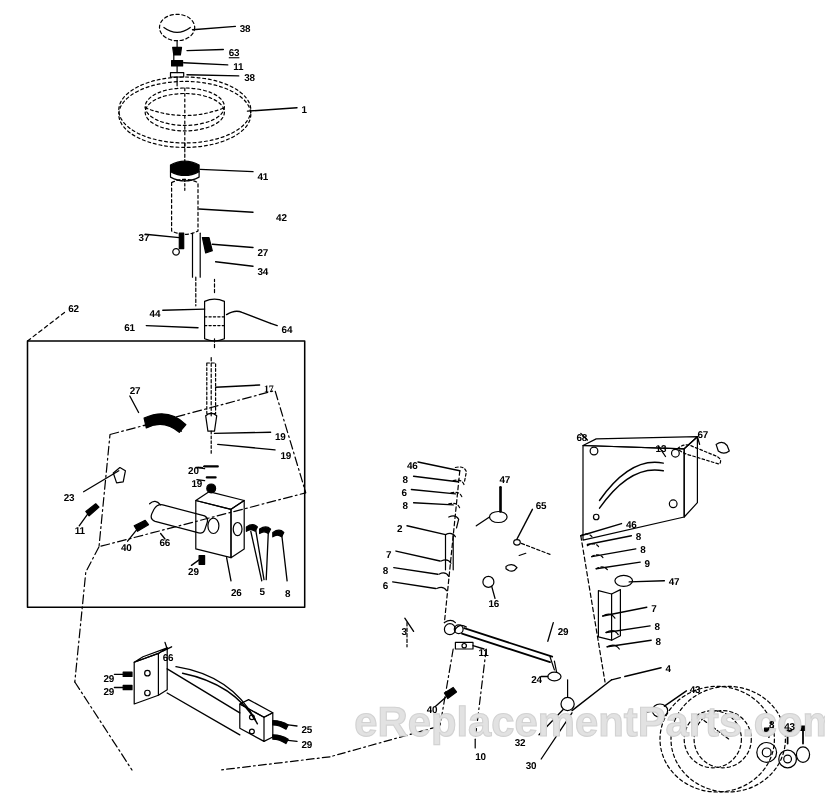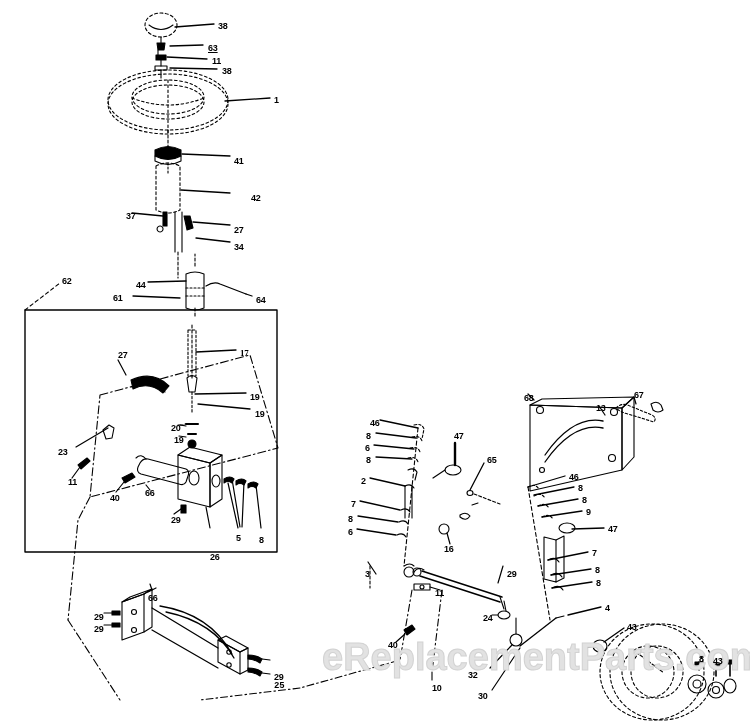--- a/index.html
+++ b/index.html
@@ -340,21 +340,21 @@
   <div class="callout" style="left:240px; top:349px;font-family:Liberation Serif, serif;">17</div>
   <div class="callout" style="left:250px; top:393px;">19</div>
   <div class="callout" style="left:255px; top:410px;">19</div>
   <div class="callout" style="left:171px; top:424px;">20</div>
   <div class="callout" style="left:174px; top:436px;">19</div>
   <div class="callout" style="left:58px;  top:448px;">23</div>
   <div class="callout" style="left:68px;  top:478px;">11</div>
   <div class="callout" style="left:110px; top:494px;">40</div>
   <div class="callout" style="left:145px; top:489px;">66</div>
   <div class="callout" style="left:171px; top:516px;">29</div>
-  <div class="callout" style="left:210px; top:553px;">26</div>
+  <div class="callout" style="left:210px; top:535px;">26</div>
   <div class="callout" style="left:236px; top:534px;">5</div>
   <div class="callout" style="left:259px; top:536px;">8</div>
   <div class="callout" style="left:370px; top:419px;">46</div>
   <div class="callout" style="left:366px; top:432px;">8</div>
   <div class="callout" style="left:365px; top:444px;">6</div>
   <div class="callout" style="left:366px; top:456px;">8</div>
   <div class="callout" style="left:361px; top:477px;">2</div>
   <div class="callout" style="left:351px; top:500px;">7</div>
   <div class="callout" style="left:348px; top:515px;">8</div>
   <div class="callout" style="left:348px; top:528px;">6</div>
@@ -369,21 +369,21 @@
   <div class="callout" style="left:582px; top:496px;">8</div>
   <div class="callout" style="left:586px; top:508px;">9</div>
   <div class="callout" style="left:608px; top:525px;">47</div>
   <div class="callout" style="left:592px; top:549px;">7</div>
   <div class="callout" style="left:595px; top:566px;">8</div>
   <div class="callout" style="left:596px; top:579px;">8</div>
   <div class="callout" style="left:605px; top:604px;">4</div>
   <div class="callout" style="left:148px; top:594px;">66</div>
   <div class="callout" style="left:94px;  top:613px;">29</div>
   <div class="callout" style="left:94px;  top:625px;">29</div>
-  <div class="callout" style="left:274px; top:682px;font-family:Liberation Mono, monospace;">25</div>
+  <div class="callout" style="left:274px; top:659px;">25</div>
   <div class="callout" style="left:274px; top:673px;">29</div>
   <div class="callout" style="left:365px; top:570px;">3</div>
   <div class="callout" style="left:435px; top:589px;">11</div>
   <div class="callout" style="left:388px; top:641px;">40</div>
   <div class="callout" style="left:507px; top:570px;">29</div>
   <div class="callout" style="left:483px; top:614px;">24</div>
   <div class="callout" style="left:432px; top:684px;">10</div>
   <div class="callout" style="left:468px; top:671px;">32</div>
   <div class="callout" style="left:478px; top:692px;">30</div>
   <div class="callout" style="left:627px; top:623px;">43</div>

